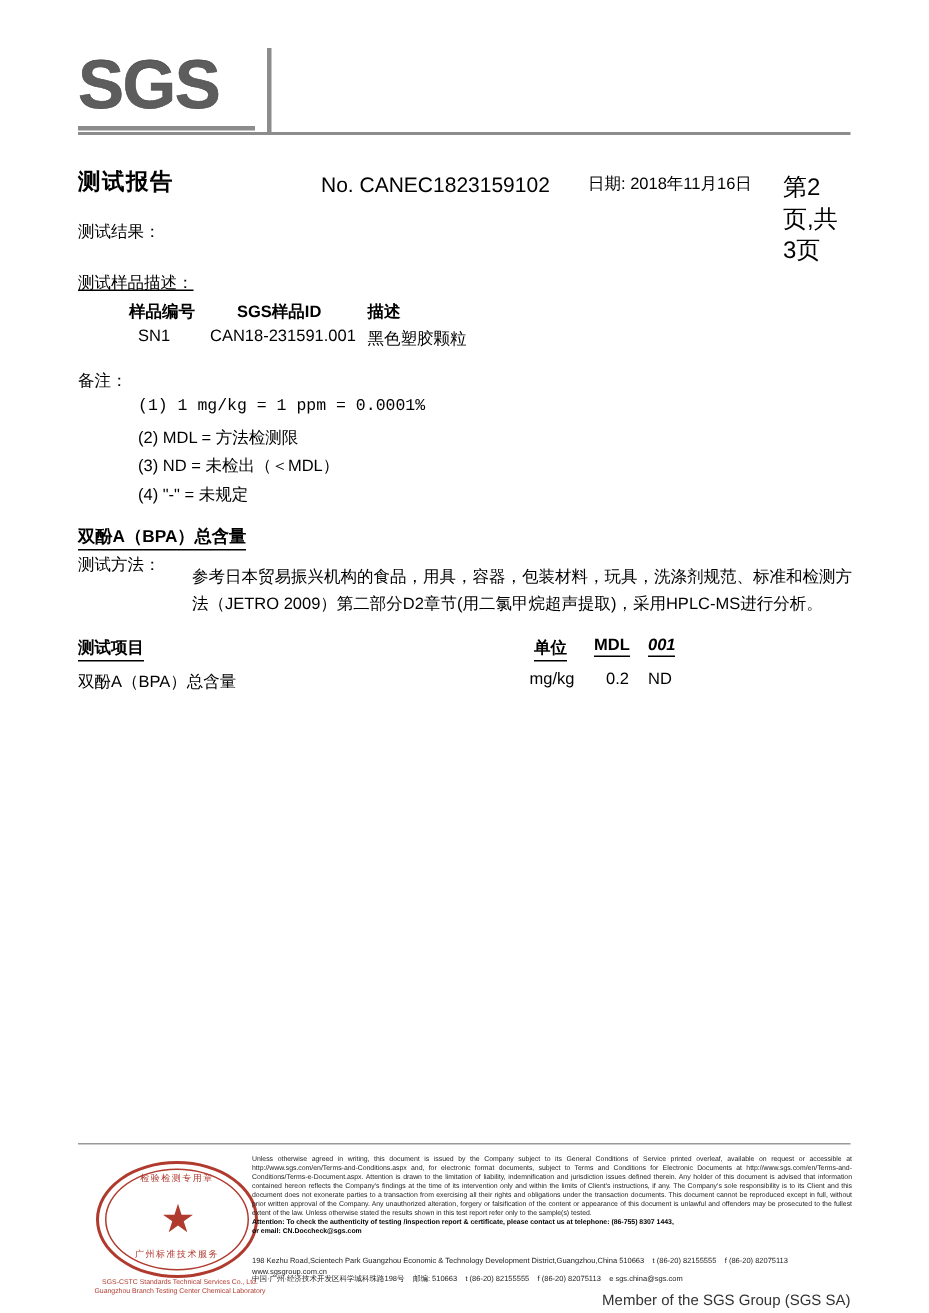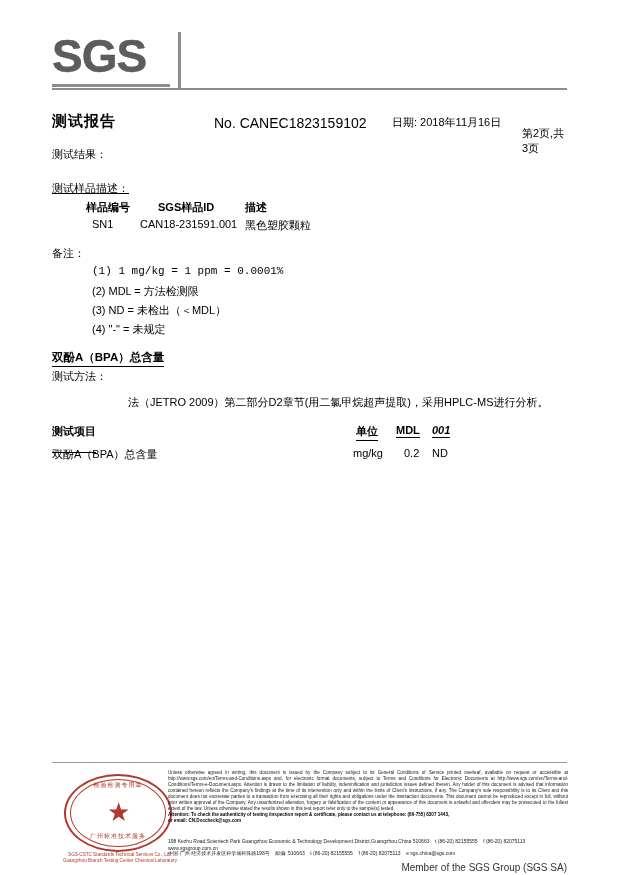--- a/index.html
+++ b/index.html
@@ -88,22 +88,22 @@
   }
   .doc-date {
     position: absolute;
     left: 340px;
     top: 3px;
     font-size: 11px;
   }
   .doc-pages {
     position: absolute;
     left: 470px;
-    top: 14px;
-    font-size: 11px;
+    top: 3px;
+    font-size: 16px;
   }
 
   
   .tline {
     position: absolute;
     font-size: 11px;
     white-space: nowrap;
   }
   .ul { text-decoration: underline; }
 
@@ -135,21 +135,21 @@
     font-size: 11.5px;
     font-weight: bold;
     border-bottom: 1px solid #000;
     padding-bottom: 1px;
     white-space: nowrap;
   }
 
   .method-label { left: 52px; top: 369px; }
   .method-l1 { left: 128px; top: 377px; }
   .method-l2 { left: 128px; top: 395px; }
-  .res-hdr-item { left: 52px; top: 424px; font-weight: bold; border-bottom:1px solid #000; padding-bottom:13px; }
+  .res-hdr-item { left: 52px; top: 424px; font-weight: bold; border-bottom:1px solid #000; padding-bottom:1px; }
   .res-hdr-unit { left: 356px; top: 424px; font-weight: bold; border-bottom:1px solid #000; padding-bottom:1px; }
   .res-hdr-mdl  { left: 396px; top: 424px; font-weight: bold; border-bottom:1px solid #000; padding-bottom:1px; }
   .res-hdr-001  { left: 432px; top: 424px; font-weight: bold; border-bottom:1px solid #000; padding-bottom:1px; font-style: italic;}
 
   .res-row-item { left: 52px; top: 447px; }
   .res-row-unit { left: 353px; top: 447px; }
   .res-row-mdl  { left: 404px; top: 447px; }
   .res-row-001  { left: 432px; top: 447px; }
 
   
@@ -310,20 +310,21 @@
 
   <div class="tline remark-label">备注：</div>
   <div class="tline remark-1">(1) 1 mg/kg = 1 ppm = 0.0001%</div>
   <div class="tline remark-2">(2) MDL = 方法检测限</div>
   <div class="tline remark-3">(3) ND = 未检出（＜MDL）</div>
   <div class="tline remark-4">(4) "-" = 未规定</div>
 
   <div class="section-head">双酚A（BPA）总含量</div>
 
   <div class="tline method-label">测试方法：</div>
+  <div class="tline method-l1">参考日本贸易振兴机构的食品，用具，容器，包装材料，玩具，洗涤剂规范、标准和检测方</div>
   <div class="tline method-l2">法（JETRO 2009）第二部分D2章节(用二氯甲烷超声提取)，采用HPLC-MS进行分析。</div>
 
   <div class="tline res-hdr-item">测试项目</div>
   <div class="tline res-hdr-unit">单位</div>
   <div class="tline res-hdr-mdl">MDL</div>
   <div class="tline res-hdr-001">001</div>
 
   <div class="tline res-row-item">双酚A（BPA）总含量</div>
   <div class="tline res-row-unit">mg/kg</div>
   <div class="tline res-row-mdl">0.2</div>

